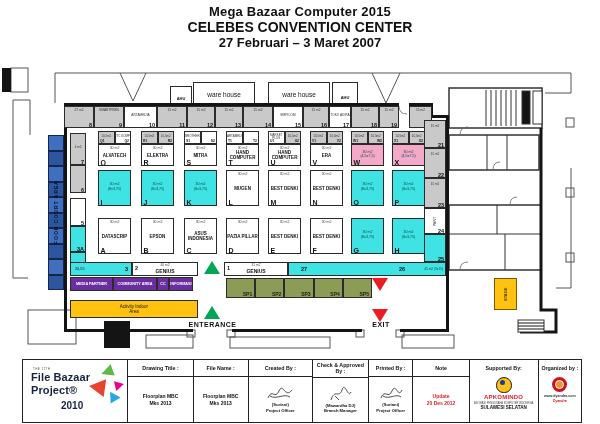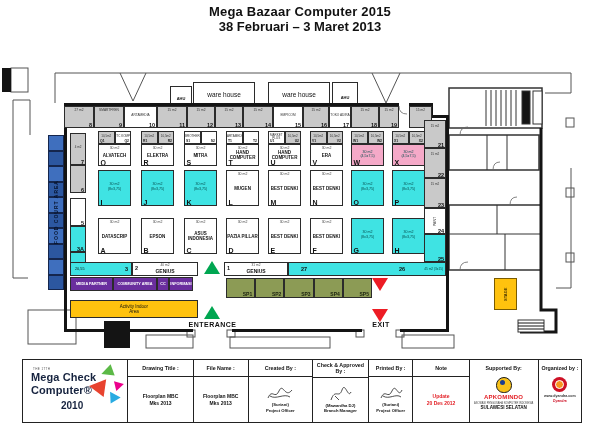--- a/index.html
+++ b/index.html
@@ -69,21 +69,22 @@
   .dy-url{font-size:3.6px;font-weight:700;color:#333;}
   .dy-name{font-size:3.4px;color:#CE1126;font-style:italic;}
 </style>
 </head>
 <body>
 
 <div class="page">
 
   <div class="hdr">
     <div class="l1">Mega Bazaar Computer 2015</div>
-    <div class="l3">38 Februari – 3 Maret 2013</div>
+    <div class="l2">CELEBES CONVENTION CENTER</div>
+    <div class="l3">27 Februari – 3 Maret 2007</div>
   </div>
 
   <div id="plan">
 
     <svg class="abs" width="600" height="300" viewBox="0 0 600 300" style="left:0;top:0;">
       <g stroke="#555" fill="none" stroke-width="1">
         <path d="M55,15 H120 M146,15 H372 M400,15 H571 M571,15 V35 M571,35 H545"></path>
         <path d="M55,15 V45 M13,42 H30 M13,42 V220 M13,220 H28 M30,42 V77"></path>
         <rect x="11" y="10" width="17" height="24"></rect>
         <rect x="28" y="252" width="48" height="34"></rect>
@@ -512,22 +513,22 @@
       </div>
       <div class="spcell" style="left: 342.8px; width: 29.2px;">
         <span class="">SP5</span>
       </div>
     </div>
 
   <div id="footer">
     <div class="fcol" style="width:106px;">
       <div class="mbc">
         <div class="t17">THE 17TH</div>
-        <div class="mline" style="top:11px;">Mega Check</div>
-        <div class="mline" style="top:24px;">Computer®</div>
+        <div class="mline" style="top:11px;">File Bazaar</div>
+        <div class="mline" style="top:24px;">Project®</div>
         <div class="y2013">2010</div>
         <div class="ltri" style="left:78px;top:6px;border-top:6px solid transparent;border-bottom:6px solid transparent;border-right:12px solid #5CB947;transform:rotate(-20deg);"></div>
         <div class="ltri" style="left:66px;top:18px;border-top:9px solid transparent;border-bottom:9px solid transparent;border-right:16px solid #E8432F;transform:rotate(8deg);"></div>
         <div class="ltri" style="left:84px;top:34px;border-left:6px solid transparent;border-right:6px solid transparent;border-top:10px solid #29ABE2;transform:rotate(28deg);"></div>
         <div class="ltri" style="left:92px;top:20px;border-top:5px solid transparent;border-bottom:5px solid transparent;border-left:9px solid #EC008C;transform:rotate(-14deg);"></div>
       </div>
     </div>
     <div class="fcol" style="width:65px;">
       <div class="fhead">Drawing Title :</div>
       <div class="fbody">

